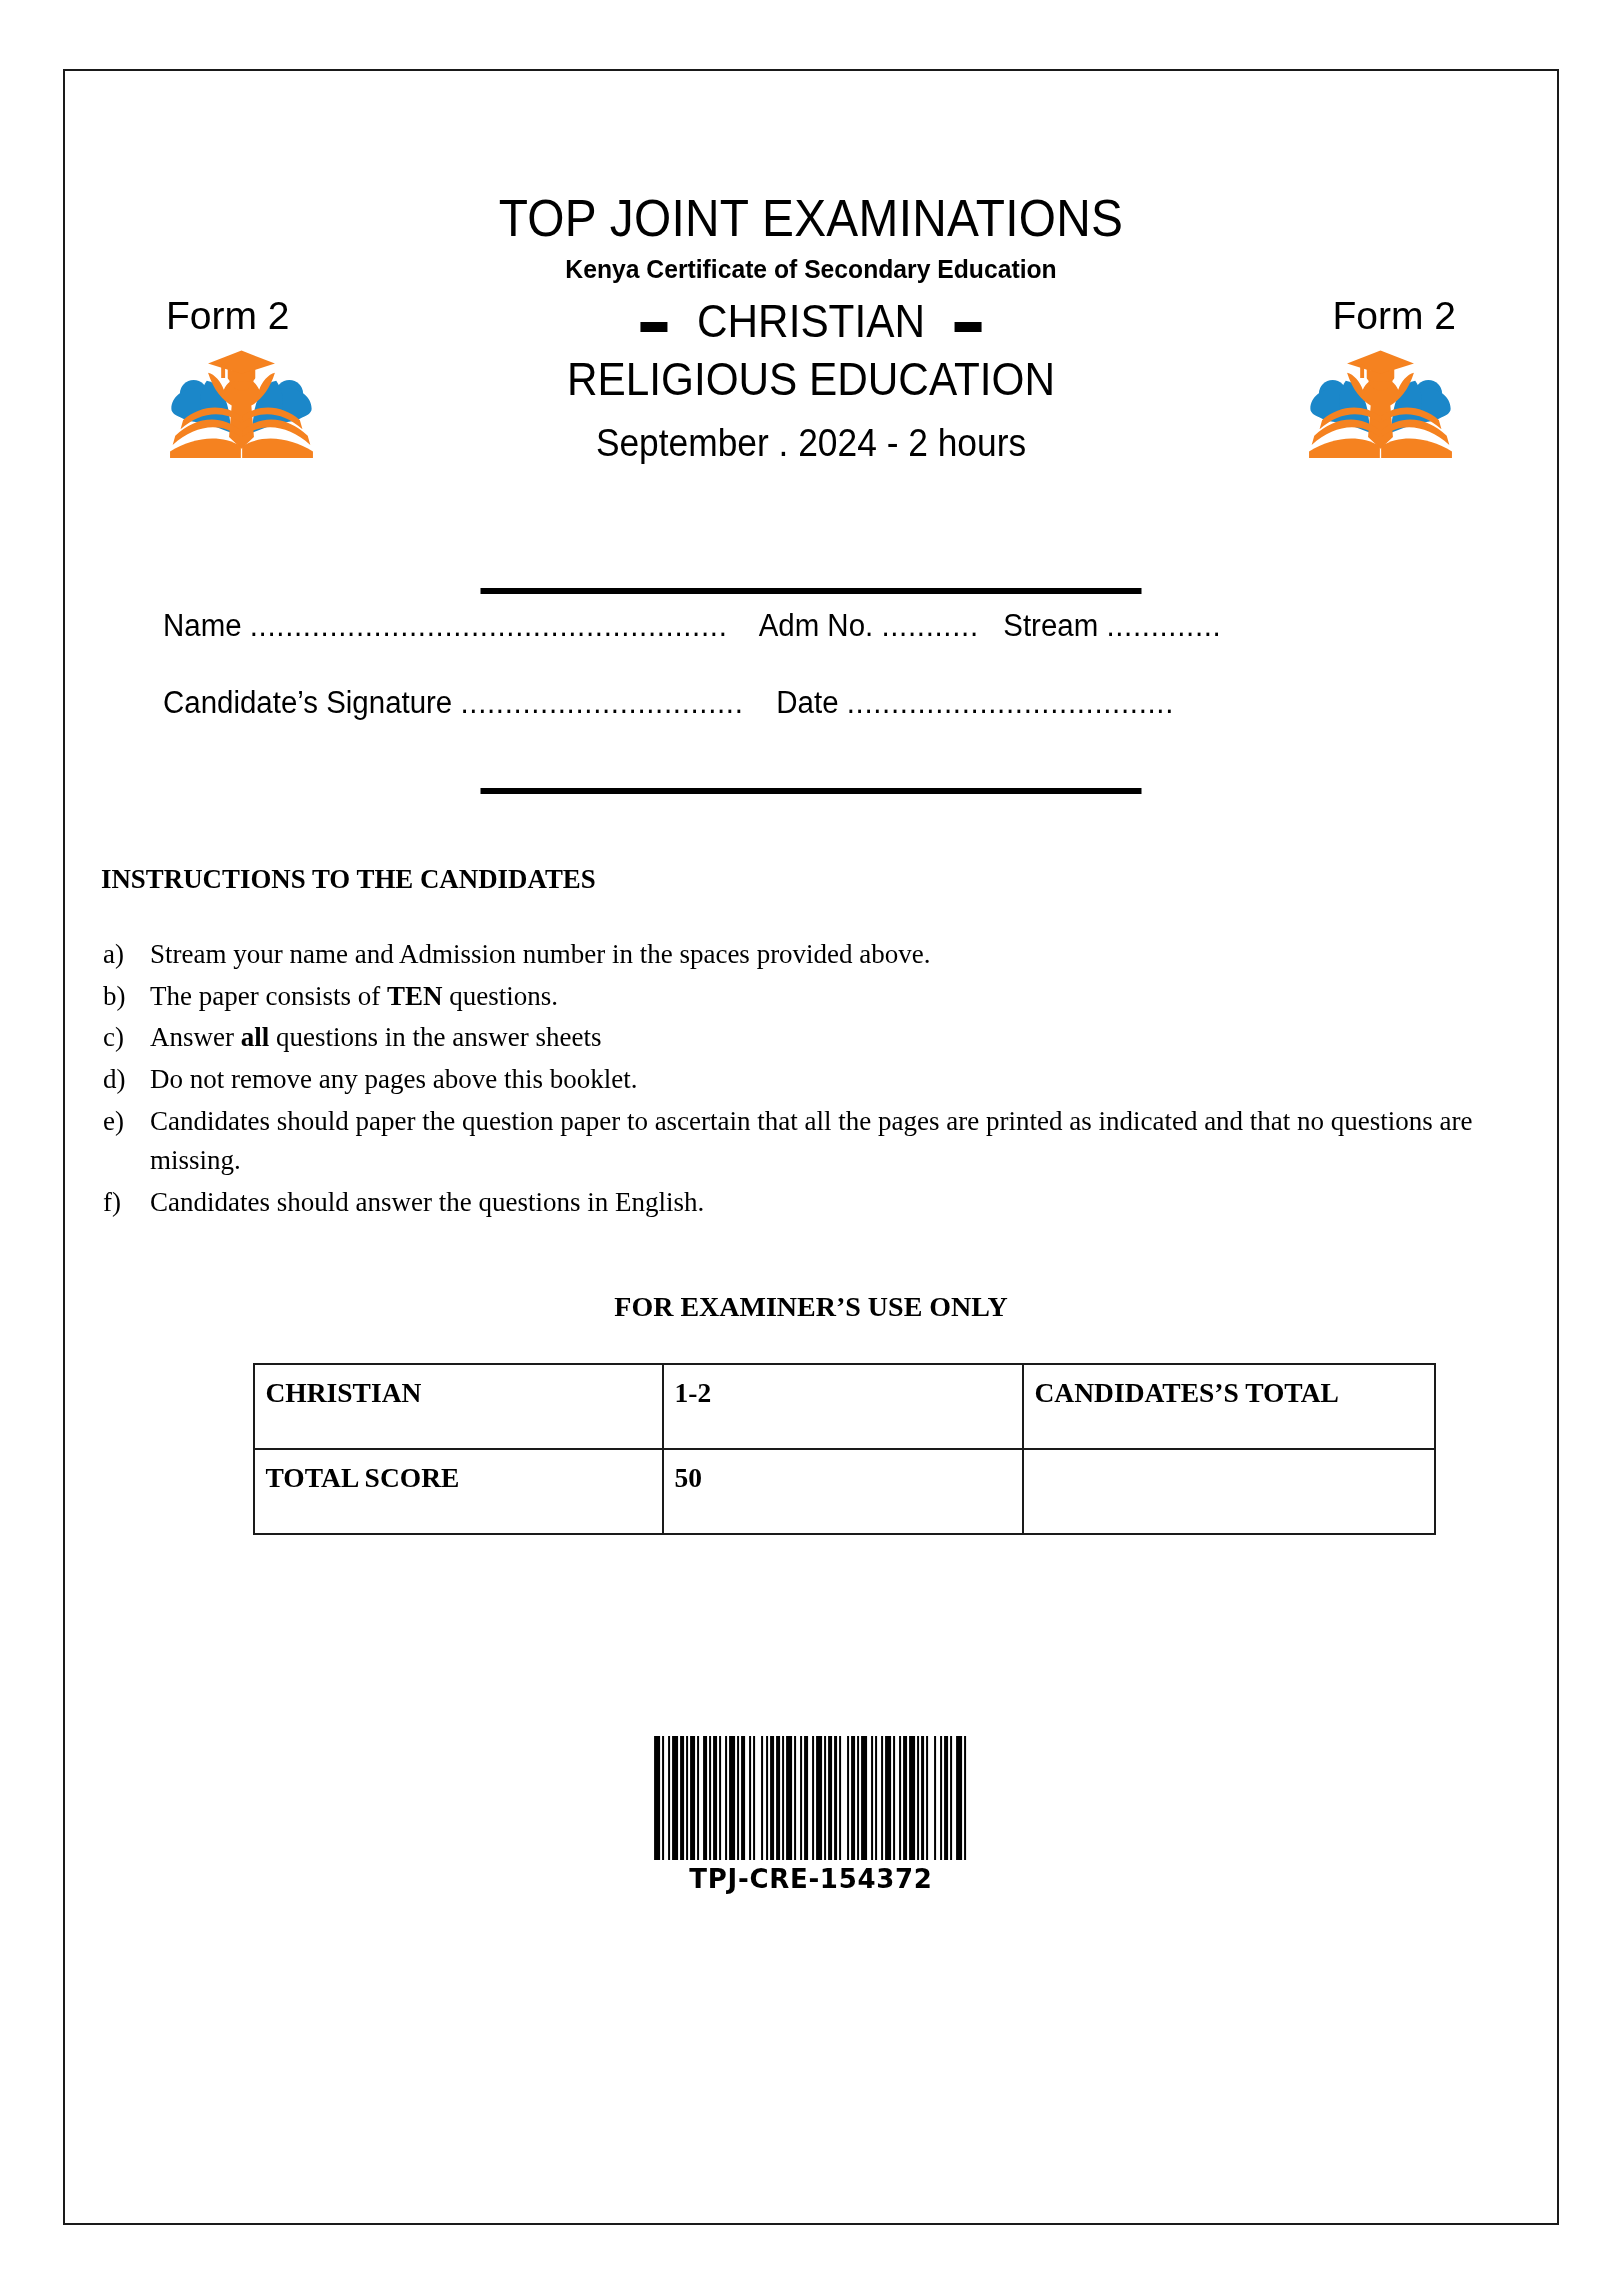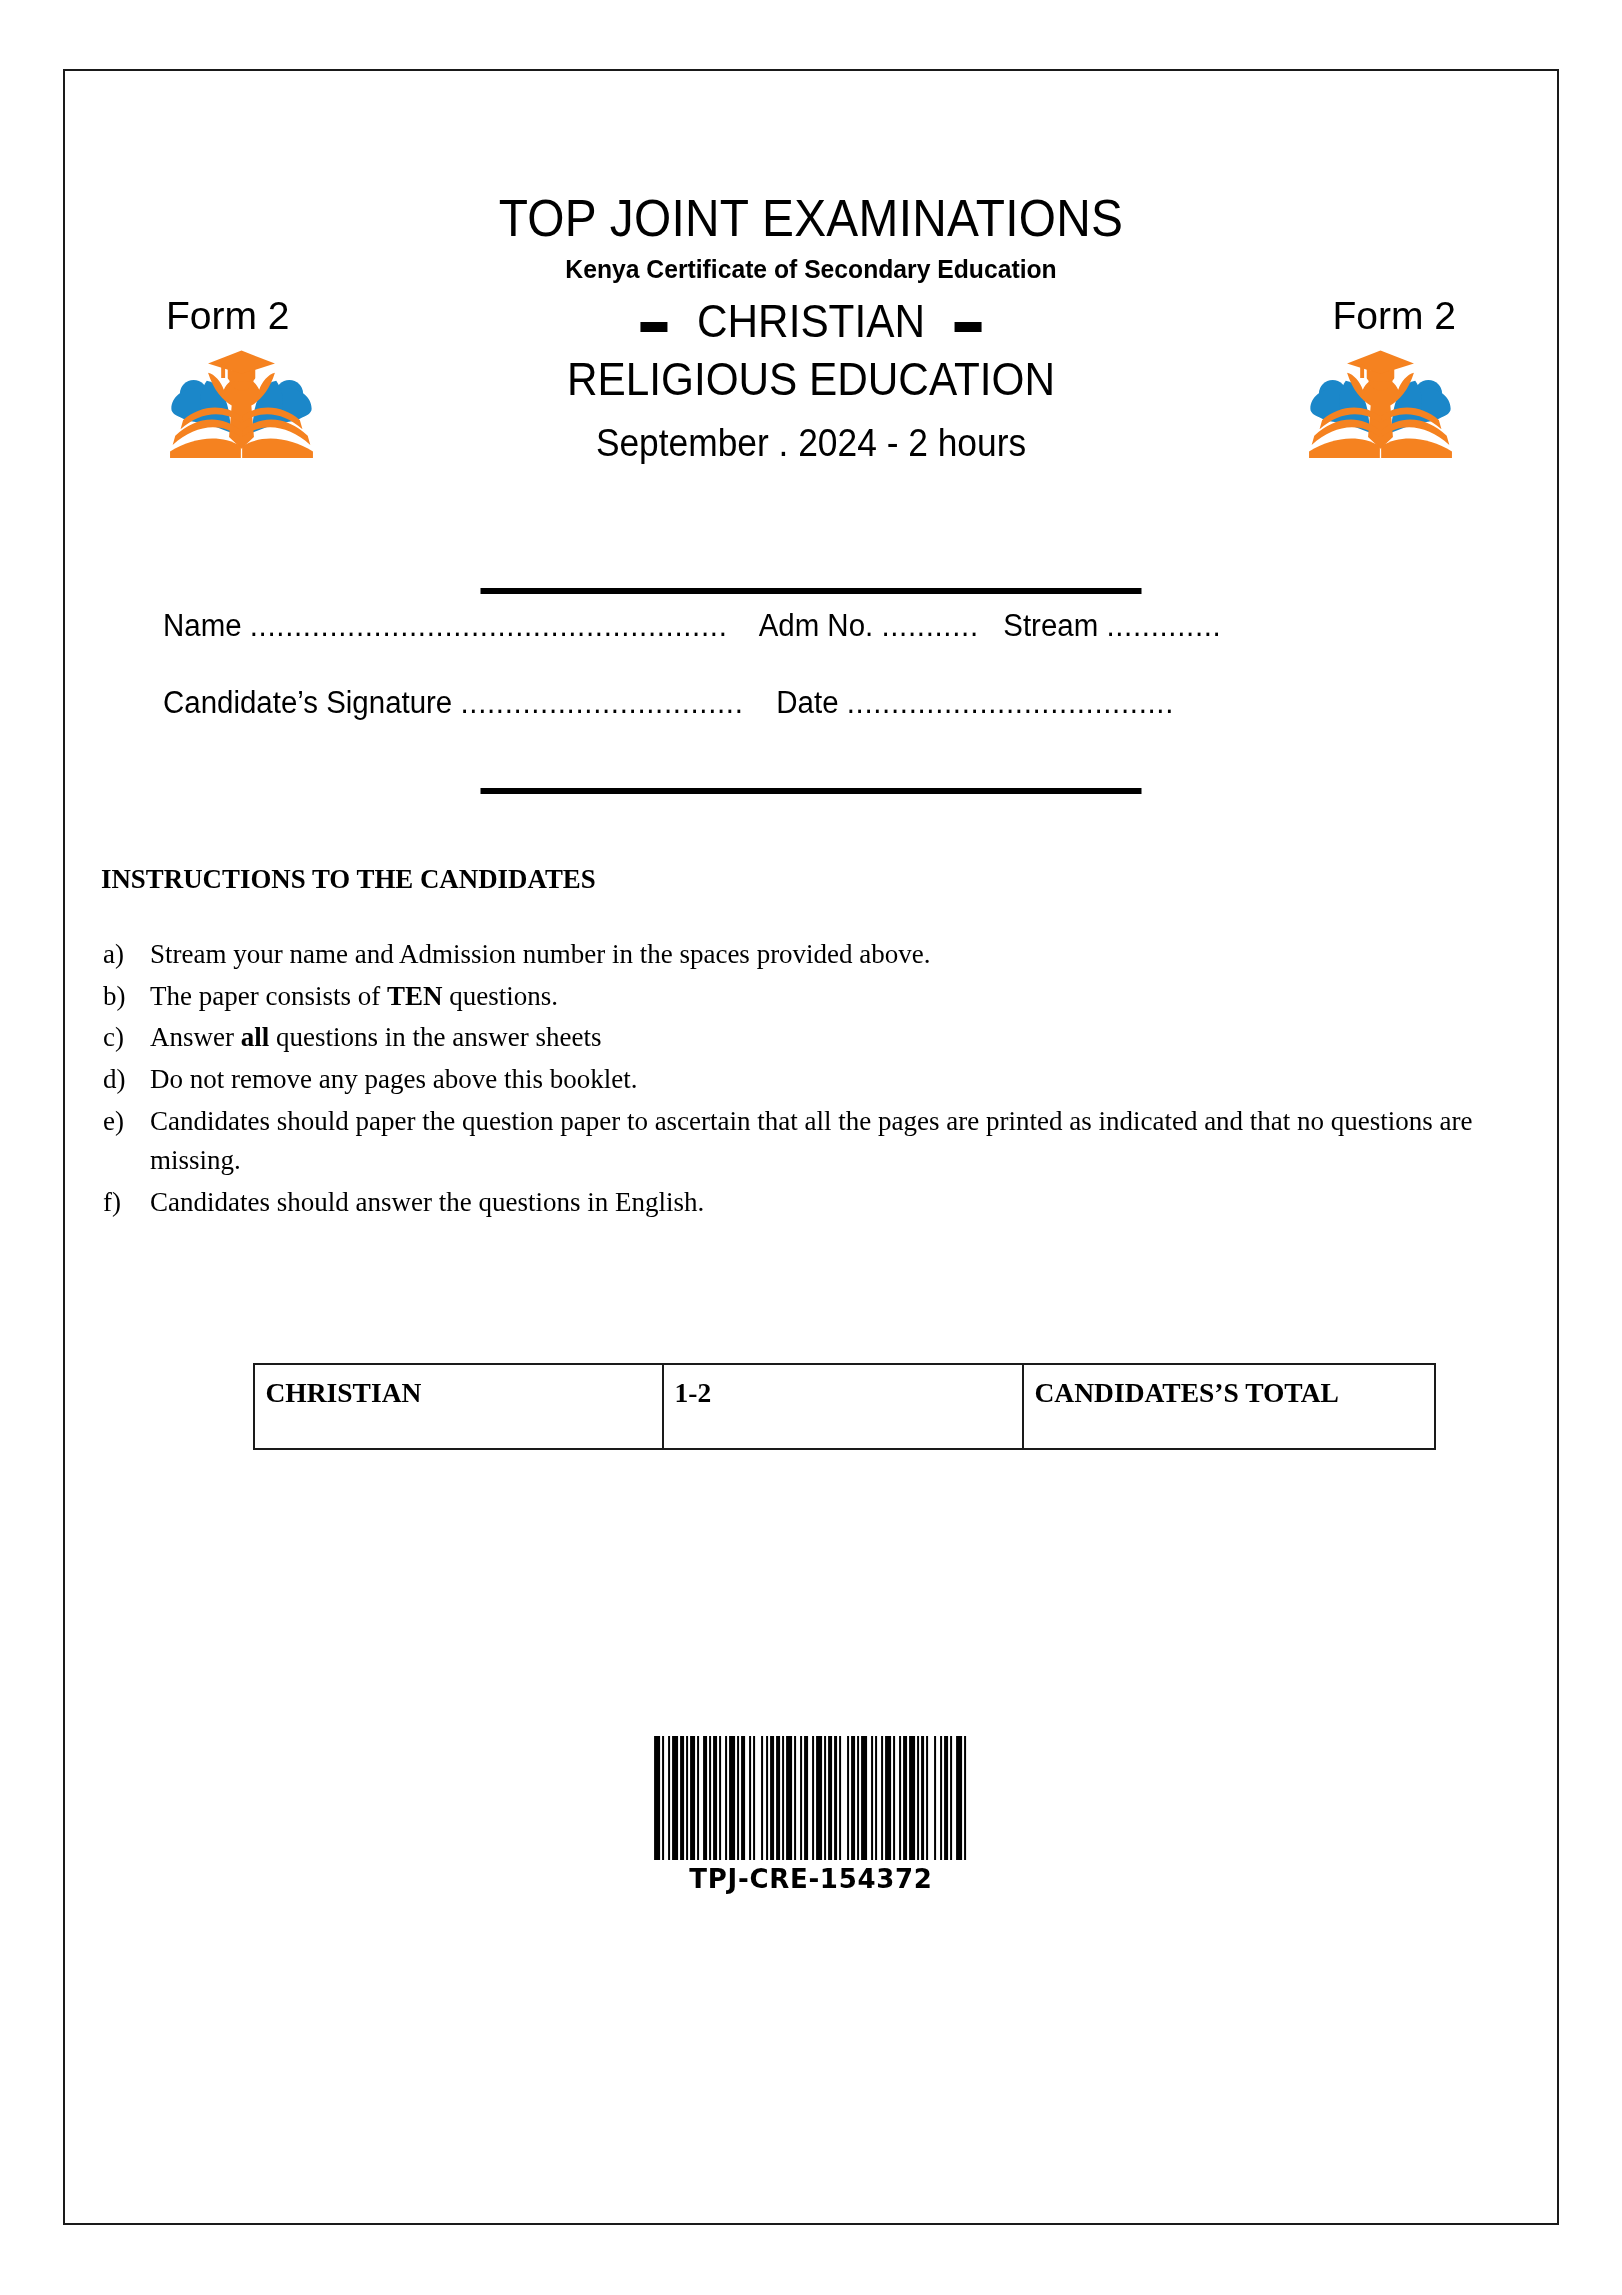--- a/index.html
+++ b/index.html
@@ -384,28 +384,34 @@
     <div class="instr-item">
       <span class="instr-marker">e)</span>
       <span class="instr-text">Candidates should paper the question paper to ascertain that all the pages are printed as indicated and that no questions are missing.</span>
     </div>
     <div class="instr-item">
       <span class="instr-marker">f)</span>
       <span class="instr-text">Candidates should answer the questions in English.</span>
     </div>
   </div>
 
+  <div class="examiner-heading">FOR EXAMINER’S USE ONLY</div>
 
   <table class="score-table">
     <tbody>
       <tr>
         <td class="col-a">CHRISTIAN</td>
         <td class="col-b">1-2</td>
         <td class="col-c">CANDIDATES’S TOTAL</td>
       </tr>
+      <tr>
+        <td class="col-a">TOTAL SCORE</td>
+        <td class="col-b">50</td>
+        <td class="col-c"></td>
+      </tr>
     </tbody>
   </table>
 
   <div class="barcode-wrap">
     <div class="barcode-bars" id="barcode-bars">
         <i style="width: 5.9px;"></i>
         <i style="width: 2px; background: transparent;"></i>
         <i style="width: 2px;"></i>
         <i style="width: 3.9px; background: transparent;"></i>
         <i style="width: 2px;"></i>

